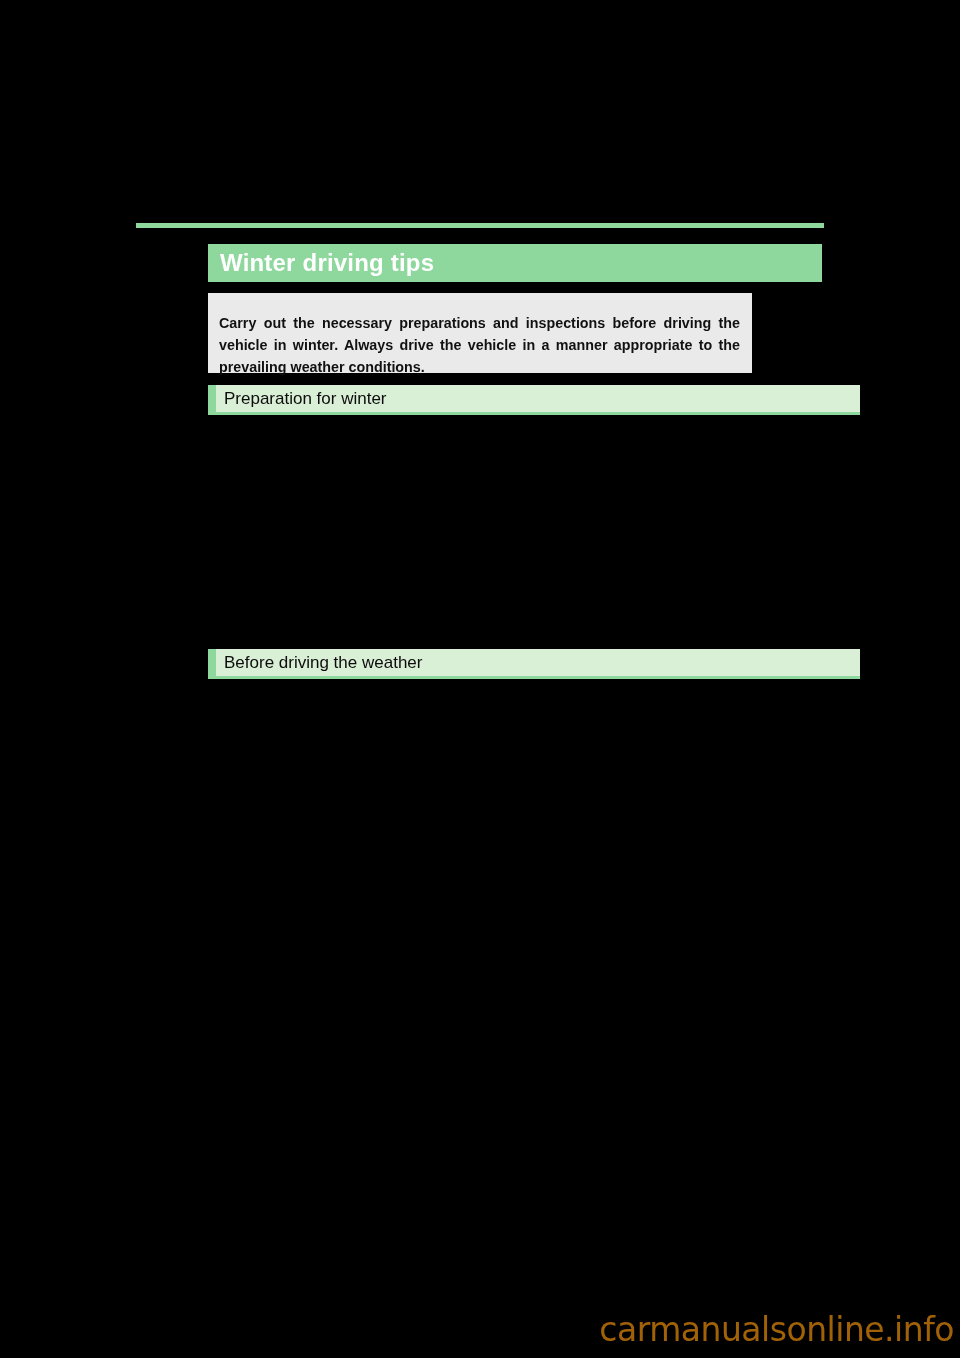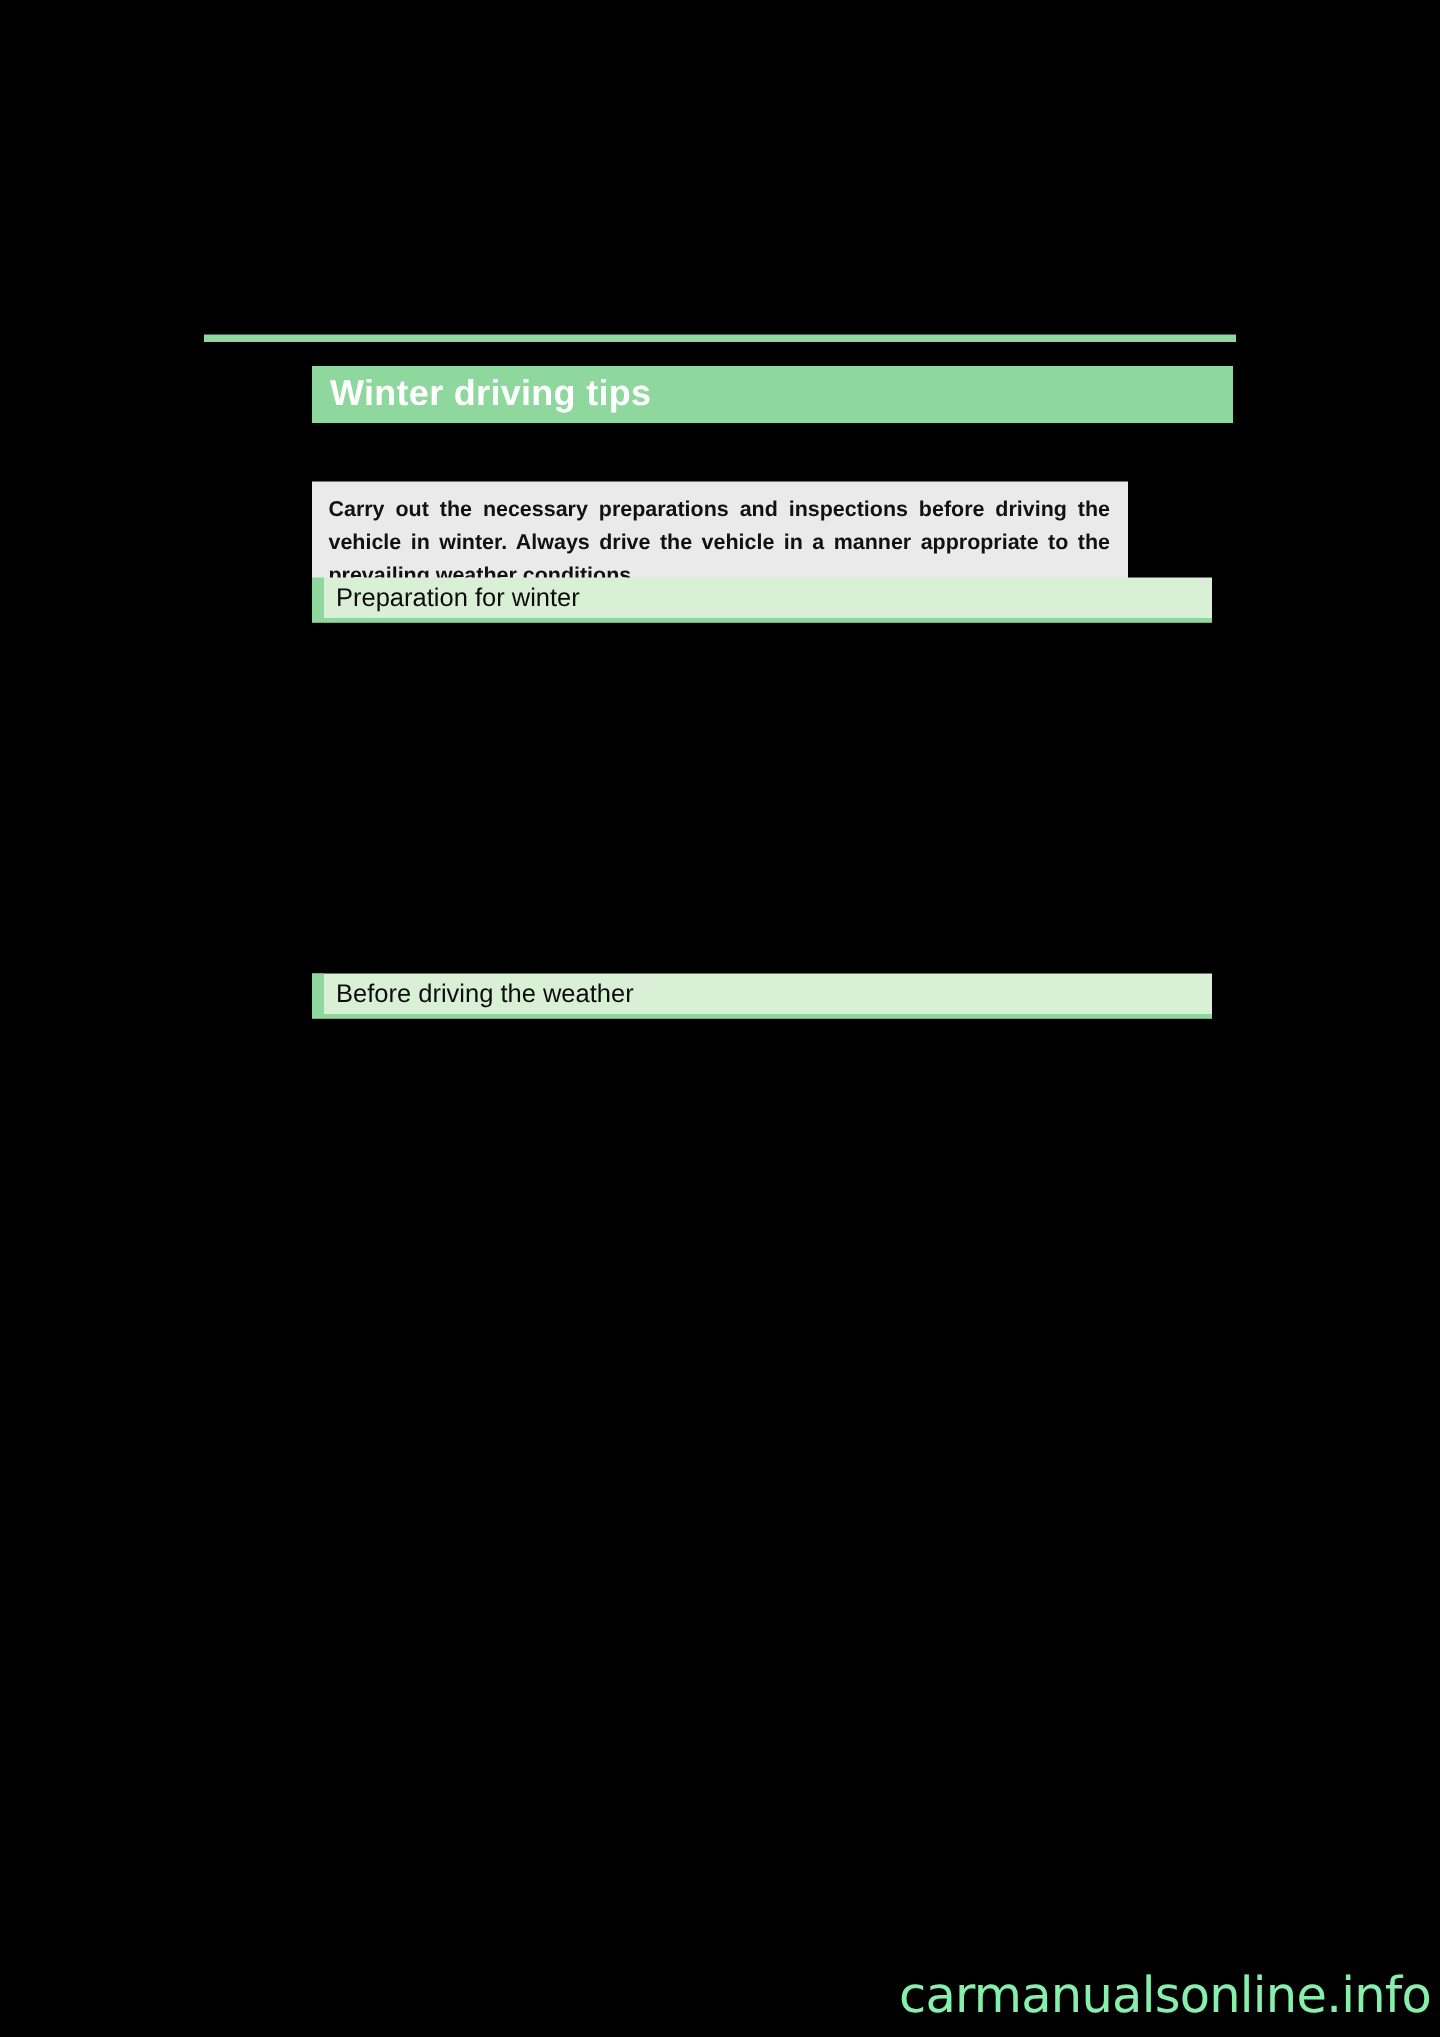--- a/index.html
+++ b/index.html
@@ -55,38 +55,37 @@
 
   
   .intro-box {
     position: absolute;
     left: 208px;
     top: 293px;
     width: 544px;
     height: 80px;
     background: #EAEAEA;
     box-sizing: border-box;
-    padding: 8px 12px 8px 11px;
-    margin-top: 28px;
+    padding: 19px 12px 8px 11px;
   }
   .intro-box .intro-text {
     color: #111111;
     font-size: 14.3px;
     font-weight: bold;
     line-height: 22px;
     text-align: justify;
     text-justify: inter-word;
     display: block;
   }
 
   
   .subheader {
     position: absolute;
     left: 208px;
-    width: 600px;
+    width: 652px;
     height: 30px;
     background: #D9EFD6;
     border-bottom: 3px solid #8ED79D;
     box-sizing: border-box;
     display: flex;
     align-items: center;
   }
   .subheader .accent {
     position: absolute;
     left: 0;
@@ -116,21 +115,21 @@
   }
   #body-region-0 { top: 418px; height: 231px; }
   #body-region-1 { top: 682px; height: 238px; }
   #body-region-2 { top: 953px; height: 320px; }
 
   
   .watermark {
     position: absolute;
     right: 6px;
     bottom: 12px;
-    color: #86efac;
+    color: #a16207;
     font-size: 33px;
     font-family: "DejaVu Sans", sans-serif;
     letter-spacing: -0.5px;
     line-height: 1;
     white-space: nowrap;
     margin-top: 22px;
   }
 </style>
 </head>
 <body>

